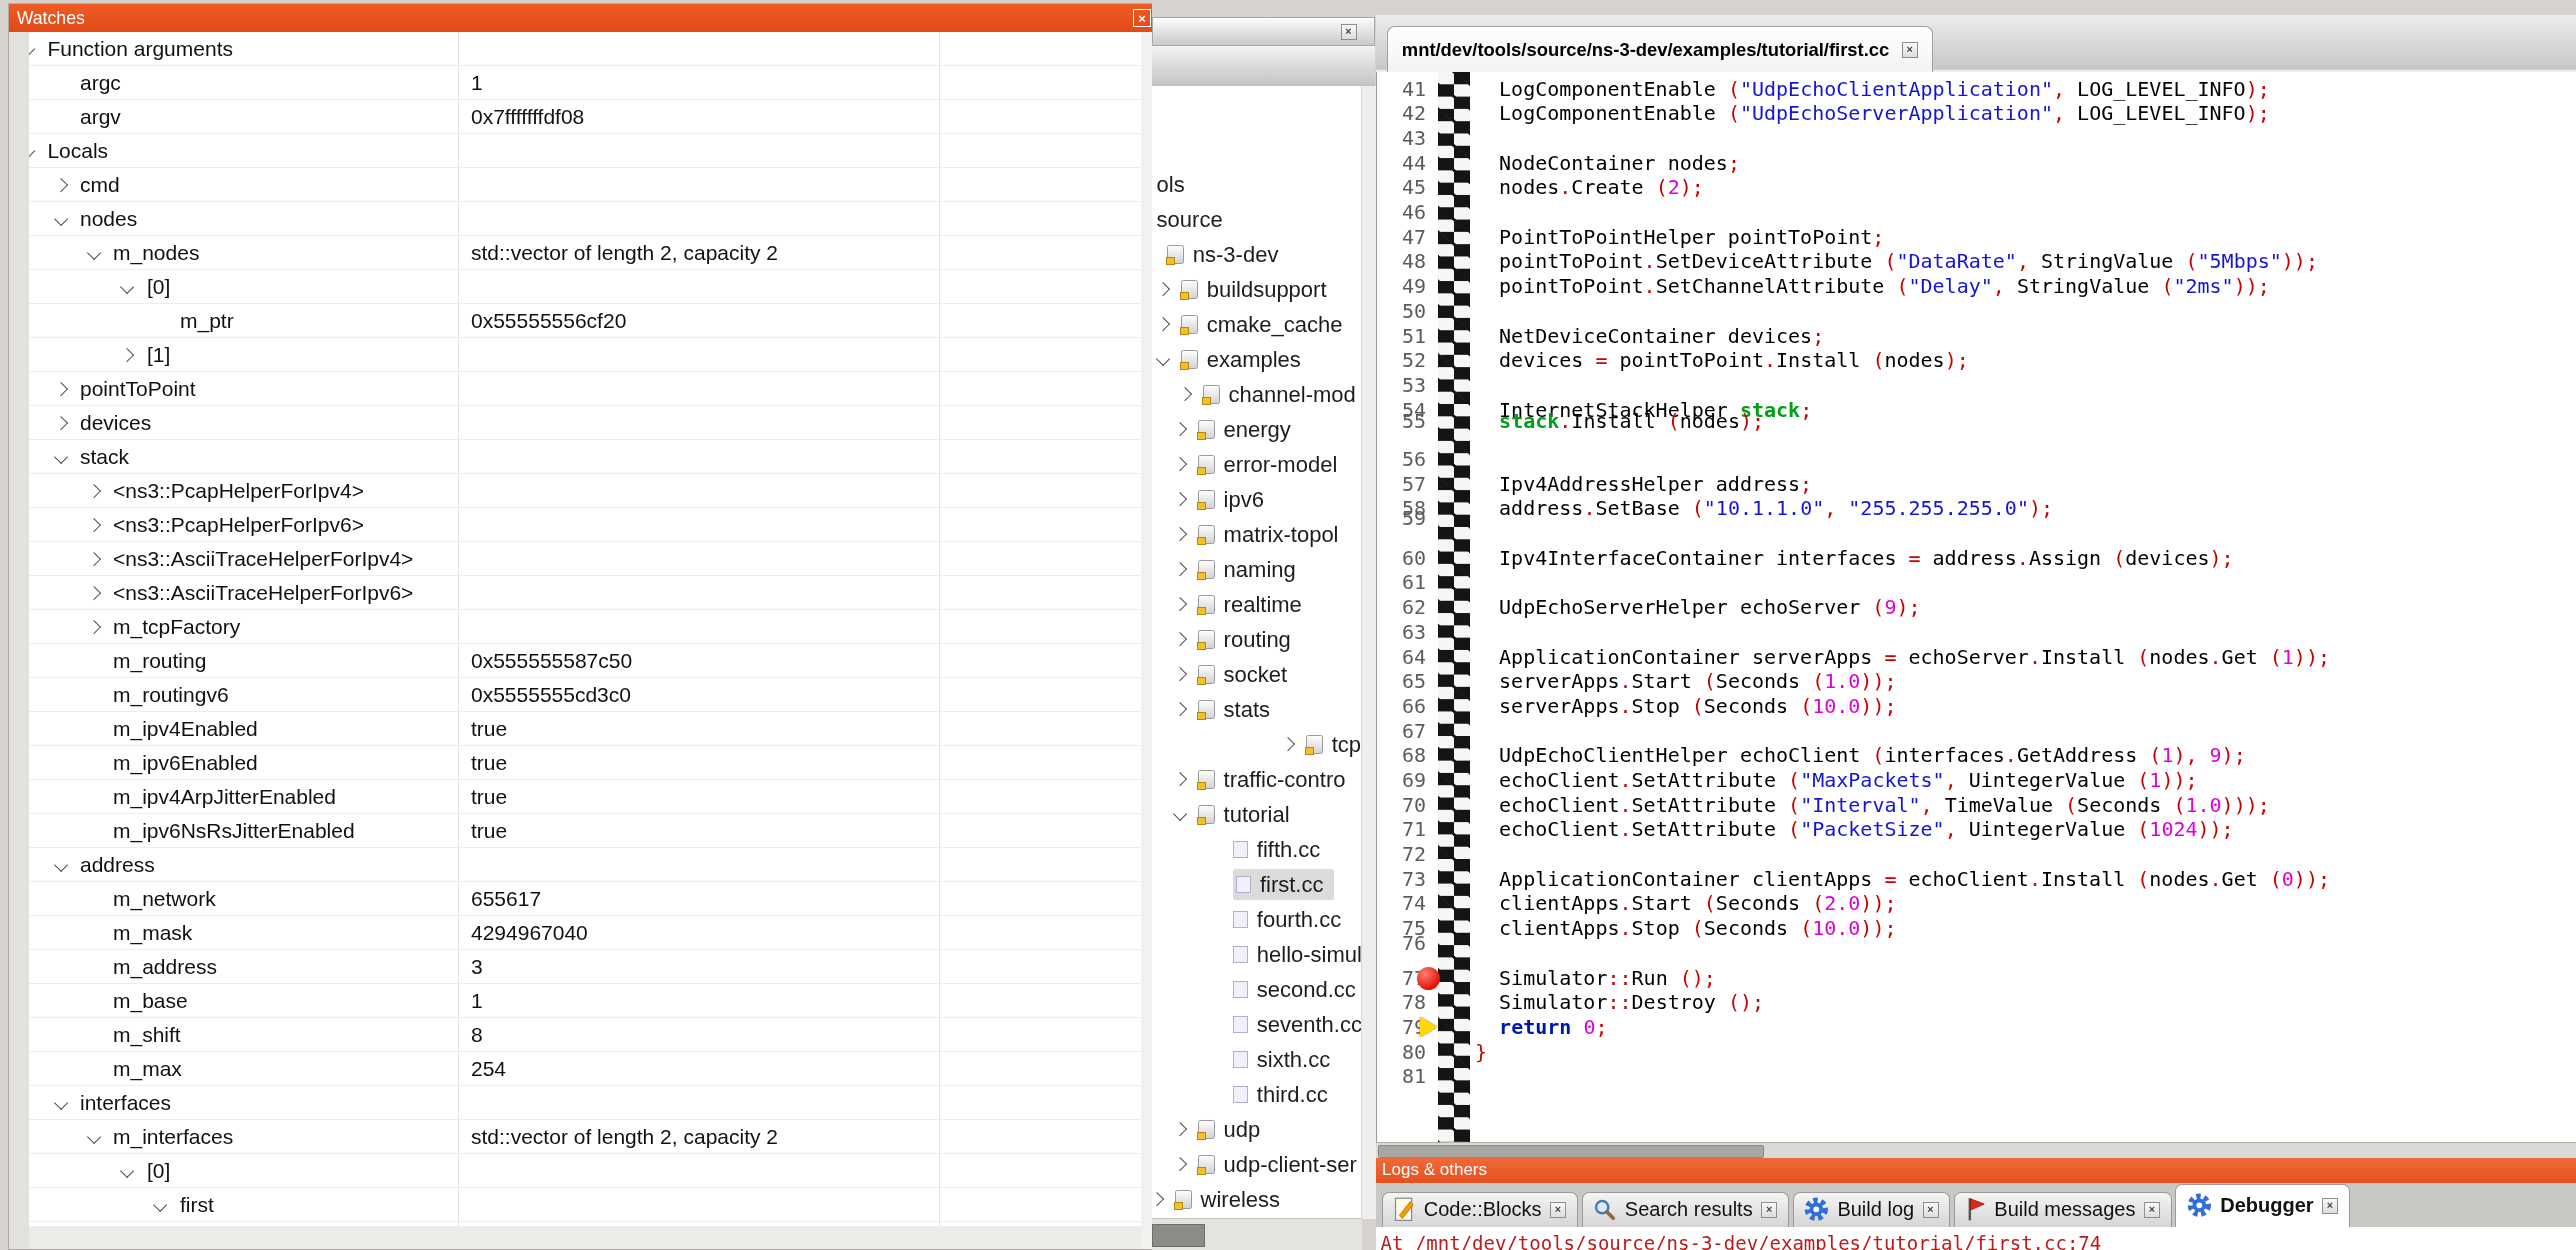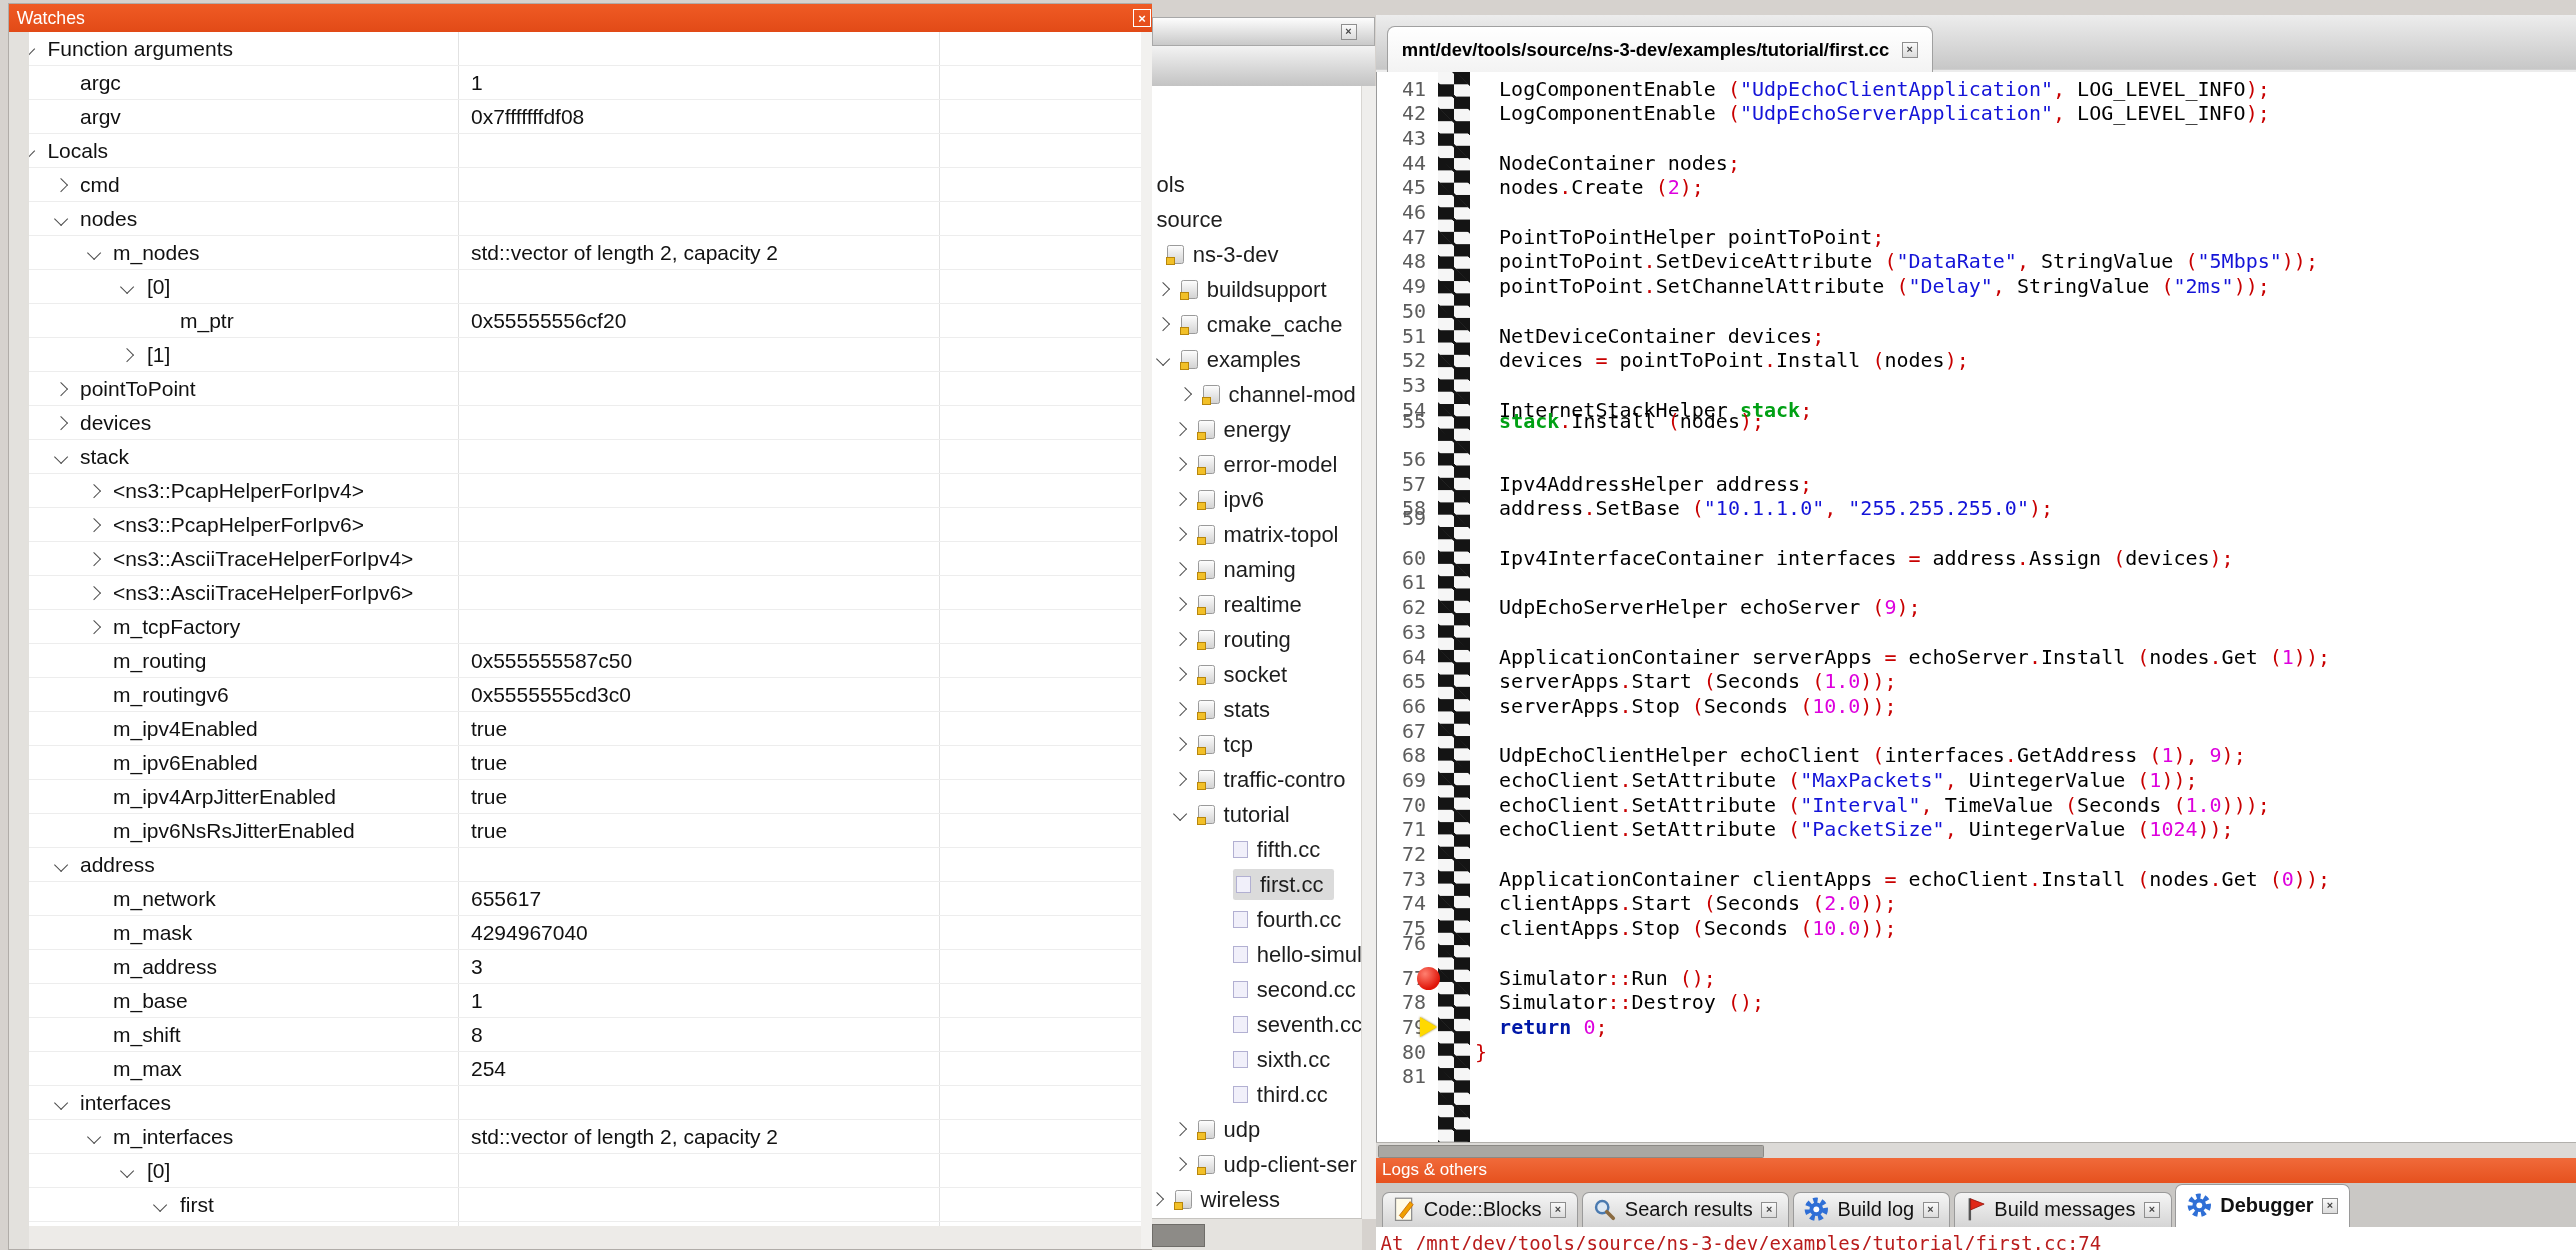--- a/index.html
+++ b/index.html
@@ -382,21 +382,21 @@
           <div class="trow" style="padding-left: 23px;">
             <span class="chev tchev closed"></span>
             <span class="ticon-folder"></span>
             <span>socket</span>
           </div>
           <div class="trow" style="padding-left: 23px;">
             <span class="chev tchev closed"></span>
             <span class="ticon-folder"></span>
             <span>stats</span>
           </div>
-          <div class="trow" style="padding-left: 23px;">
+          <div class="trow" style="padding-left: 23px; justify-content: flex-end;">
             <span class="chev tchev closed"></span>
             <span class="ticon-folder"></span>
             <span>tcp</span>
           </div>
           <div class="trow" style="padding-left: 23px;">
             <span class="chev tchev closed"></span>
             <span class="ticon-folder"></span>
             <span>traffic-contro</span>
           </div>
           <div class="trow" style="padding-left: 23px;">

